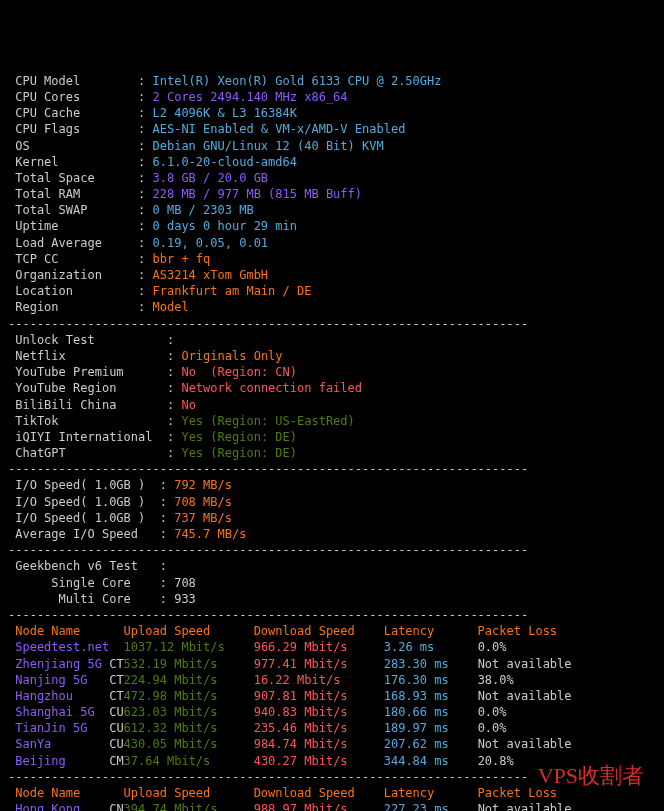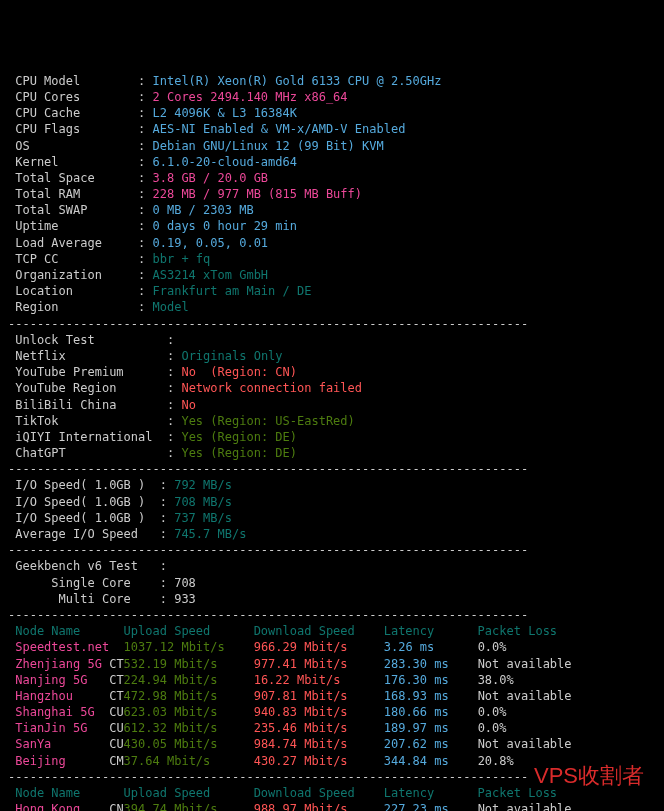--- a/index.html
+++ b/index.html
@@ -6,47 +6,47 @@
   background: #000;
   color: #ccc;
   font-family: "Consolas", "Monaco", monospace;
   font-size: 12px;
   margin: 0;
   padding: 8px;
   width: 664px;
   line-height: 1.35;
   white-space: pre;
 }
-.cyan { color: #ec4899; }
+.cyan { color: #8b5cf6; }
 .blue { color: #5ad; margin-top: 12px; }
 .red { color: #f55; text-align: center; }
-.yellow { color: #0f766e; }
+.yellow { color: #f97316; }
 .green { color: #4d7c0f; }
 .white { color: #ccc; }
 .watermark {
   position: absolute;
   right: 20px;
   bottom: 20px;
   color: #f33;
   font-size: 22px;
   opacity: 0.85;
-  font-family: Liberation Sans, sans-serif;
+  font-family: Liberation Serif, serif;
   pointer-events: none;
 }
 </style>
 </head>
 <body>
 
 
 
 <div id="out"><span class="white"> CPU Model        </span><span class="white">: </span><span class="blue">Intel(R) Xeon(R) Gold 6133 CPU @ 2.50GHz</span>
 <span class="white"> CPU Cores        </span><span class="white">: </span><span class="cyan">2 Cores 2494.140 MHz x86_64</span>
 <span class="white"> CPU Cache        </span><span class="white">: </span><span class="blue">L2 4096K &amp; L3 16384K</span>
 <span class="white"> CPU Flags        </span><span class="white">: </span><span class="blue">AES-NI Enabled &amp; VM-x/AMD-V Enabled</span>
-<span class="white"> OS               </span><span class="white">: </span><span class="blue">Debian GNU/Linux 12 (99 Bit) KVM</span>
+<span class="white"> OS               </span><span class="white">: </span><span class="blue">Debian GNU/Linux 12 (40 Bit) KVM</span>
 <span class="white"> Kernel           </span><span class="white">: </span><span class="blue">6.1.0-20-cloud-amd64</span>
 <span class="white"> Total Space      </span><span class="white">: </span><span class="cyan">3.8 GB / 20.0 GB</span>
 <span class="white"> Total RAM        </span><span class="white">: </span><span class="cyan">228 MB / 977 MB (815 MB Buff)</span>
 <span class="white"> Total SWAP       </span><span class="white">: </span><span class="blue">0 MB / 2303 MB</span>
 <span class="white"> Uptime           </span><span class="white">: </span><span class="blue">0 days 0 hour 29 min</span>
 <span class="white"> Load Average     </span><span class="white">: </span><span class="blue">0.19, 0.05, 0.01</span>
 <span class="white"> TCP CC           </span><span class="white">: </span><span class="yellow">bbr + fq</span>
 <span class="white"> Organization     </span><span class="white">: </span><span class="yellow">AS3214 xTom GmbH</span>
 <span class="white"> Location         </span><span class="white">: </span><span class="yellow">Frankfurt am Main / DE</span>
 <span class="white"> Region           </span><span class="white">: </span><span class="yellow">Model</span>

